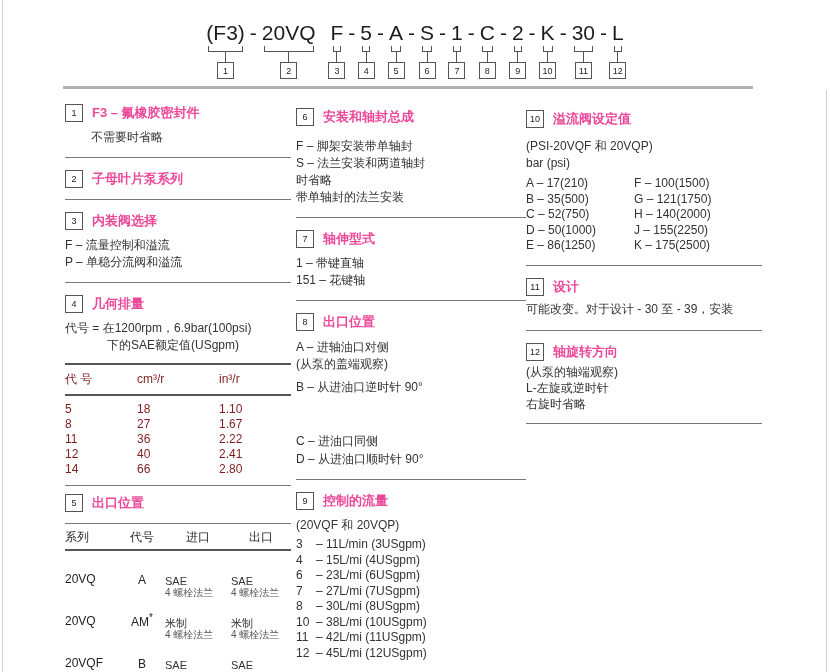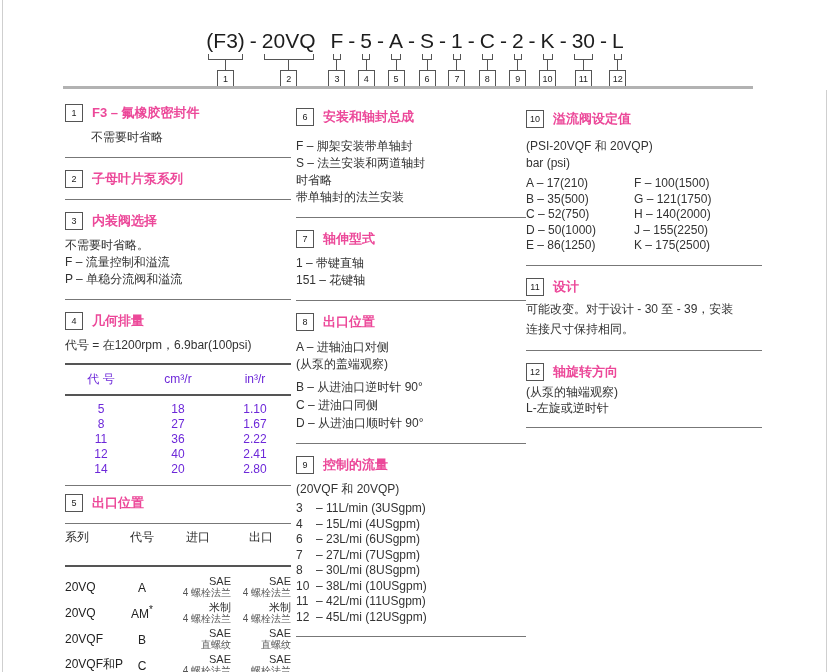--- a/index.html
+++ b/index.html
@@ -2,21 +2,21 @@
 <html><head>
 <meta charset="utf-8">
 <style>
   html,body{margin:0;padding:0;background:#fff;}
   body{font-family:"Liberation Sans","DejaVu Sans",sans-serif;color:#333;}
   #page{position:relative;width:830px;height:672px;background:#fff;overflow:hidden;}
   .edge-left{position:absolute;left:2px;top:0;width:1px;height:672px;background:#cfcfcf;}
   .edge-right{position:absolute;left:826px;top:90px;width:1px;height:582px;background:#cfcfcf;}
 
   
-  .code-row{position:absolute;left:0;top:28px;width:830px;display:flex;justify-content:center;align-items:flex-start;}
+  .code-row{position:absolute;left:0;top:20px;width:830px;display:flex;justify-content:center;align-items:flex-start;}
   .seg{display:flex;flex-direction:column;align-items:center;}
   .seg-text{font-size:21px;line-height:26px;color:#1d1d1d;padding:0 3px;white-space:nowrap;}
   .seg-sep{font-size:21px;line-height:26px;color:#1d1d1d;padding:0 2px;min-width:5px;text-align:center;}
   .seg-bracket{align-self:stretch;height:5px;margin:0 5px;border-left:1px solid #555;border-right:1px solid #555;border-bottom:1px solid #555;}
   .seg-stem{width:1px;height:10px;background:#555;}
   .seg-box{width:15px;height:15px;border:1px solid #555;display:flex;align-items:center;justify-content:center;font-size:9px;color:#222;background:#fff;}
   .top-rule{position:absolute;left:63px;top:86px;width:690px;height:3px;background:#b2b2b2;}
 
   
   .col{position:absolute;font-size:12px;}
@@ -28,33 +28,33 @@
   .sec-num{width:16px;height:16px;border:1px solid #555;display:flex;align-items:center;justify-content:center;font-size:9px;color:#222;flex:none;}
   .sec-title{font-weight:bold;font-size:13px;color:#ec4899;white-space:nowrap;}
   .line{font-size:12px;color:#333;line-height:17px;white-space:nowrap;}
   .indent{padding-left:26px;}
   .indent2{padding-left:42px;}
   .divider{border-top:1px solid #777;margin:11px 0 12px 0;height:0;}
 
   
   .disp-table{margin-top:9px;}
   .disp-row{display:grid;grid-template-columns:72px 82px 72px;}
-  .disp-row span{text-align:center;line-height:15px;font-size:12px;color:#6d28d9;}
+  .disp-row span{line-height:15px;font-size:12px;color:#7f1d1d;}
   .disp-head{border-top:2px solid #555;border-bottom:2px solid #555;padding:7px 0;}
   .disp-body{padding:6px 0 8px 0;border-bottom:1px solid #777;}
 
   
-  .port-head{display:grid;grid-template-columns:54px 46px 66px 60px;border-bottom:2px solid #555;padding:5px 0 19px 0;margin-top:11px;}
+  .port-head{display:grid;grid-template-columns:54px 46px 66px 60px;border-bottom:2px solid #555;padding:5px 0 3px 0;margin-top:11px;}
   .port-head span{font-size:12px;color:#2a2a2a;text-align:center;}
   .port-head span:first-child{text-align:left;}
   .port-body{padding:5px 0 6px 0;border-bottom:1px solid #777;}
   .port-row{display:grid;grid-template-columns:54px 46px 66px 60px;align-items:center;margin:3px 0;}
   .pt-series{font-size:12px;color:#222;white-space:nowrap;}
   .pt-code{font-size:12px;color:#222;text-align:center;}
-  .pt-port{display:flex;flex-direction:column;align-items:flex-end;}
+  .pt-port{display:flex;flex-direction:column;align-items:flex-start;margin-top:16px;}
   .pt-port .l1{font-size:11px;line-height:12px;color:#333;}
   .pt-port .l2{font-size:10px;line-height:11px;color:#555;white-space:nowrap;}
 
   
   .flow-item{display:flex;line-height:15.5px;font-size:12px;color:#333;}
   .flow-code{min-width:20px;}
 
   
   .relief-cols{display:flex;margin-top:4px;}
   .relief-col{display:flex;flex-direction:column;}
@@ -173,32 +173,32 @@
         <span class="sec-title">子母叶片泵系列</span>
       </div>
     </div>
     <div class="divider"></div>
 
     <div>
       <div class="sec-head">
         <span class="sec-num">3</span>
         <span class="sec-title">内装阀选择</span>
       </div>
-      <div class="line">不需要时省略。</div>
       <div class="line">F – 流量控制和溢流</div>
       <div class="line">P – 单稳分流阀和溢流</div>
     </div>
     <div class="divider"></div>
 
     <div>
       <div class="sec-head">
         <span class="sec-num">4</span>
         <span class="sec-title">几何排量</span>
       </div>
       <div class="line">代号 = 在1200rpm，6.9bar(100psi)</div>
+      <div class="line indent2">下的SAE额定值(USgpm)</div>
 
       <div class="disp-table">
         <div class="disp-row disp-head">
           <span>代 号</span>
           <span>cm³/r</span>
           <span>in³/r</span>
         </div>
         <div class="disp-body">
           <div class="disp-row">
             <span>5</span>
@@ -215,21 +215,21 @@
             <span>36</span>
             <span>2.22</span>
           </div>
           <div class="disp-row">
             <span>12</span>
             <span>40</span>
             <span>2.41</span>
           </div>
           <div class="disp-row">
             <span>14</span>
-            <span>20</span>
+            <span>66</span>
             <span>2.80</span>
           </div>
         </div>
       </div>
     </div>
 
     <div style="margin-top:8px;">
       <div class="sec-head" style="margin-bottom:4px;">
         <span class="sec-num">5</span>
         <span class="sec-title">出口位置</span>
@@ -319,21 +319,21 @@
     <div class="divider"></div>
 
     <div>
       <div class="sec-head">
         <span class="sec-num">8</span>
         <span class="sec-title">出口位置</span>
       </div>
       <div class="line" style="line-height:18px;">A – 进轴油口对侧</div>
       <div class="line" style="margin-bottom:5px;">(从泵的盖端观察)</div>
       <div class="line" style="line-height:18px;">B – 从进油口逆时针 90°</div>
-      <div class="line" style="line-height:18px;">C – 进油口同侧</div>
+      <div class="line" style="line-height:18px;margin-top:36px;">C – 进油口同侧</div>
       <div class="line" style="line-height:18px;">D – 从进油口顺时针 90°</div>
     </div>
     <div class="divider"></div>
 
     <div>
       <div class="sec-head">
         <span class="sec-num">9</span>
         <span class="sec-title">控制的流量</span>
       </div>
       <div class="line" style="margin-bottom:3px;">(20VQF 和 20VQP)</div>
@@ -400,27 +400,27 @@
       </div>
     </div>
     <div class="divider"></div>
 
     <div>
       <div class="sec-head" style="margin-bottom:3px;">
         <span class="sec-num">11</span>
         <span class="sec-title">设计</span>
       </div>
       <div class="line" style="line-height:20px;">可能改变。对于设计 - 30 至 - 39，安装</div>
-      <div class="line" style="line-height:20px;">连接尺寸保持相同。</div>
     </div>
     <div class="divider"></div>
 
     <div>
       <div class="sec-head" style="margin-bottom:3px;">
         <span class="sec-num">12</span>
         <span class="sec-title">轴旋转方向</span>
       </div>
       <div class="line" style="line-height:16px;">(从泵的轴端观察)</div>
       <div class="line" style="line-height:16px;">L-左旋或逆时针</div>
+      <div class="line" style="line-height:16px;">右旋时省略</div>
     </div>
     <div class="divider"></div>
   </div>
 </div>
 
 </body></html>

